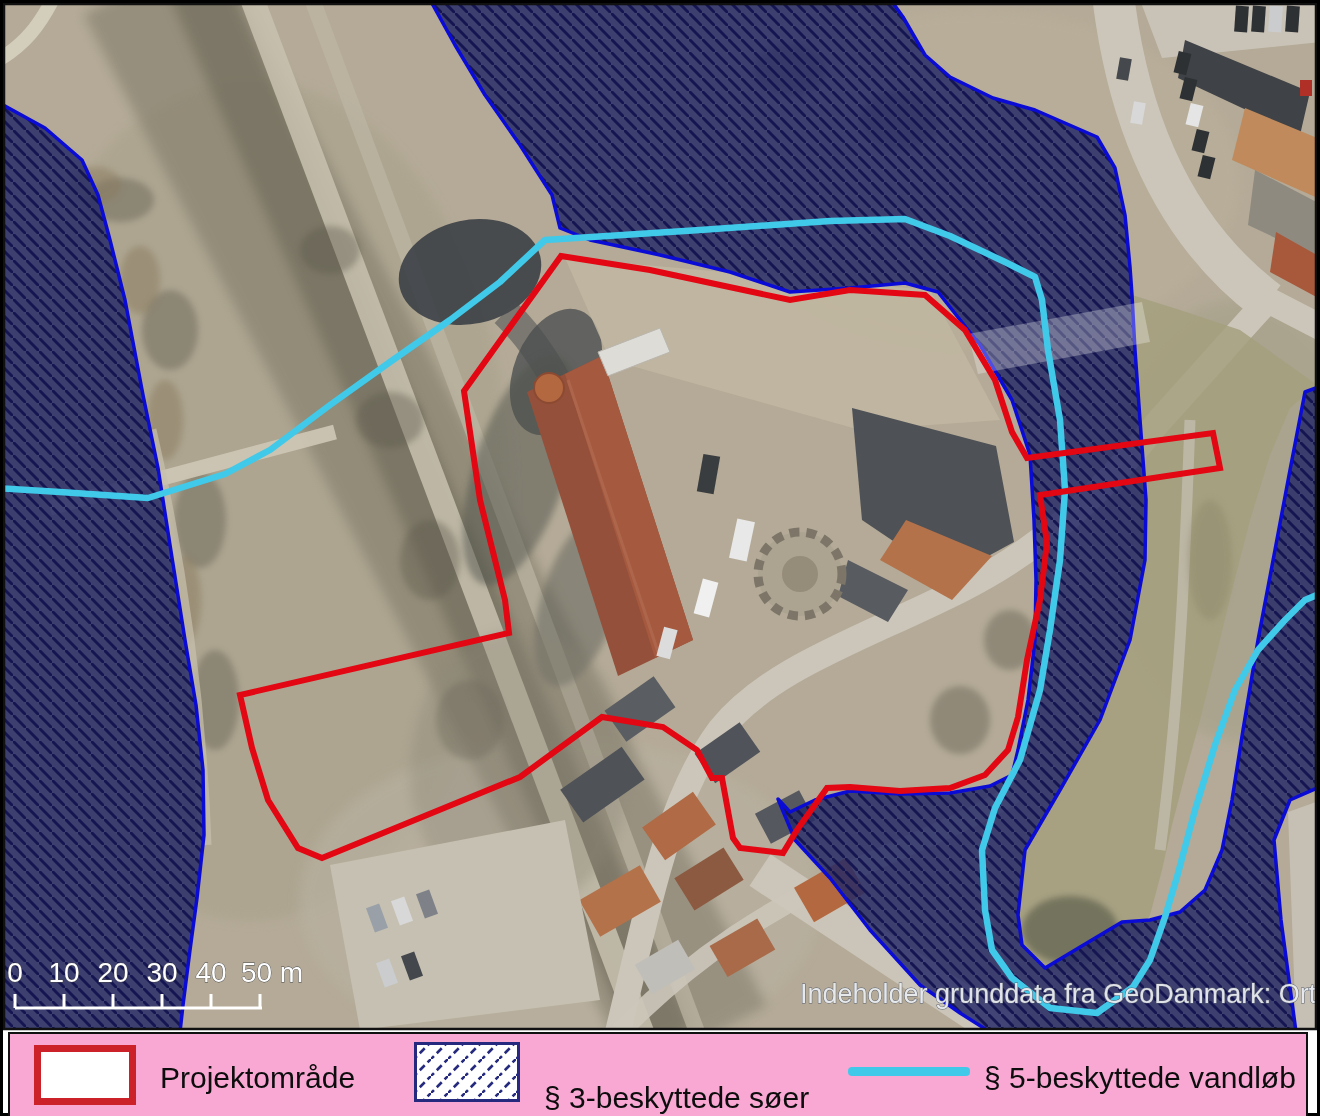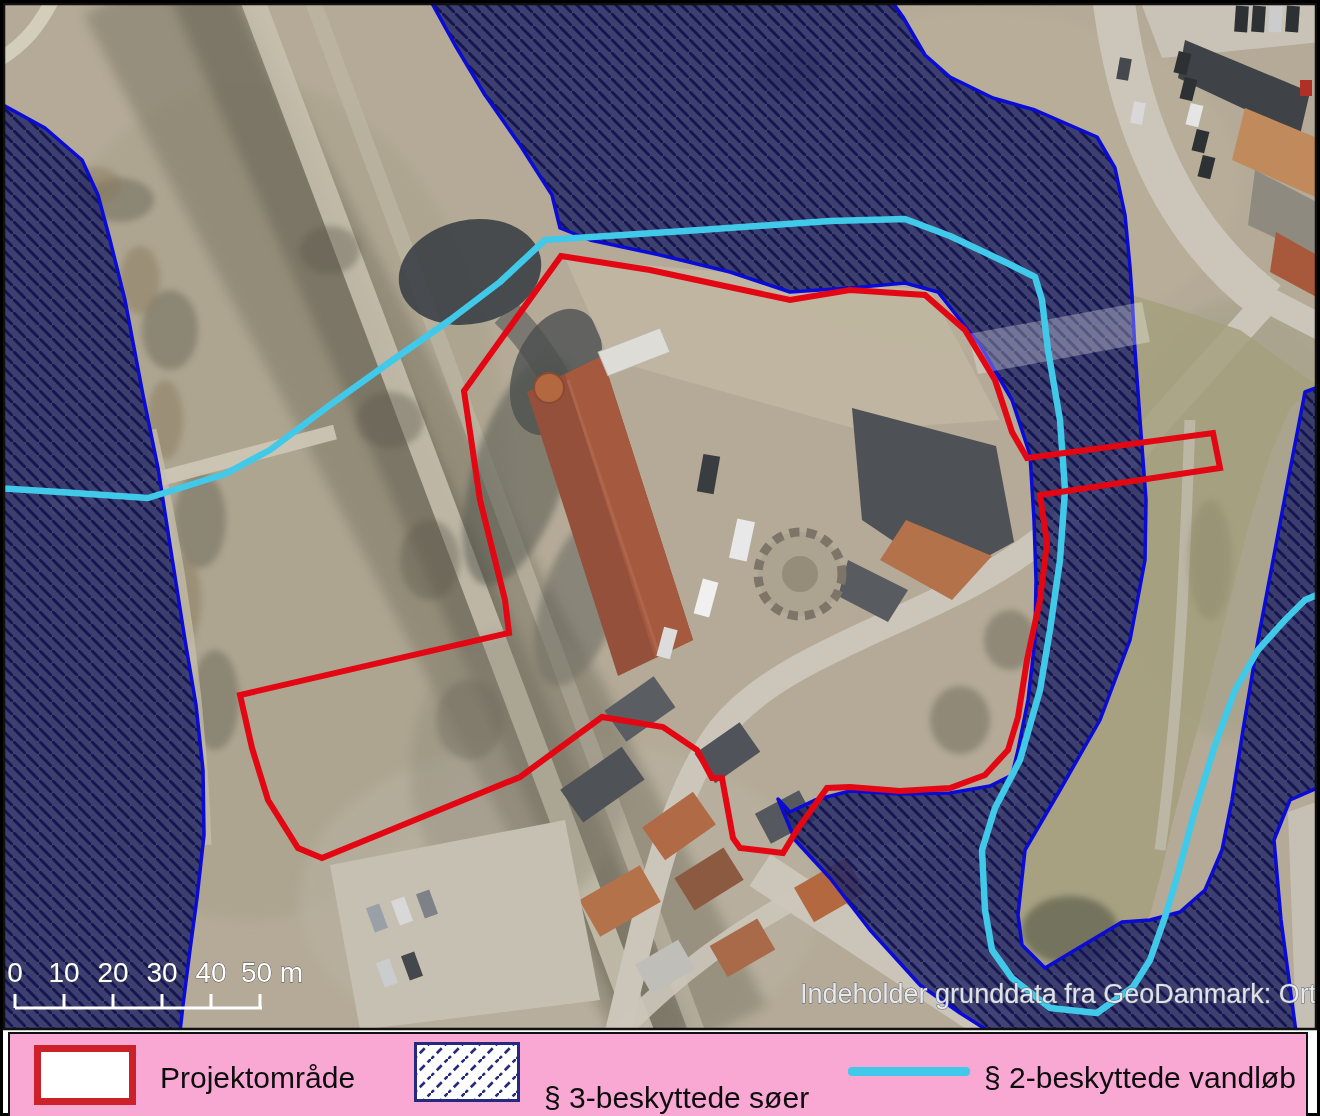--- a/index.html
+++ b/index.html
@@ -245,16 +245,16 @@
   <div id="sw-red"></div>
   <span id="ll-1" class="legend-label">Projektområde</span>
 
   <svg id="sw-hatch" width="106" height="60">
     <rect x="1.5" y="1.5" width="103" height="57" fill="#ffffff" stroke="#252a7e" stroke-width="3"></rect>
     <rect x="3" y="3" width="100" height="54" fill="url(#hatchLegend)"></rect>
   </svg>
   <span id="ll-2" class="legend-label">§ 3-beskyttede søer</span>
 
   <div id="sw-line"></div>
-  <span id="ll-3" class="legend-label">§ 2-beskyttede vandløb</span>
+  <span id="ll-3" class="legend-label">§ 5-beskyttede vandløb</span>
 </div>
 
 </div>
 
 </body></html>

